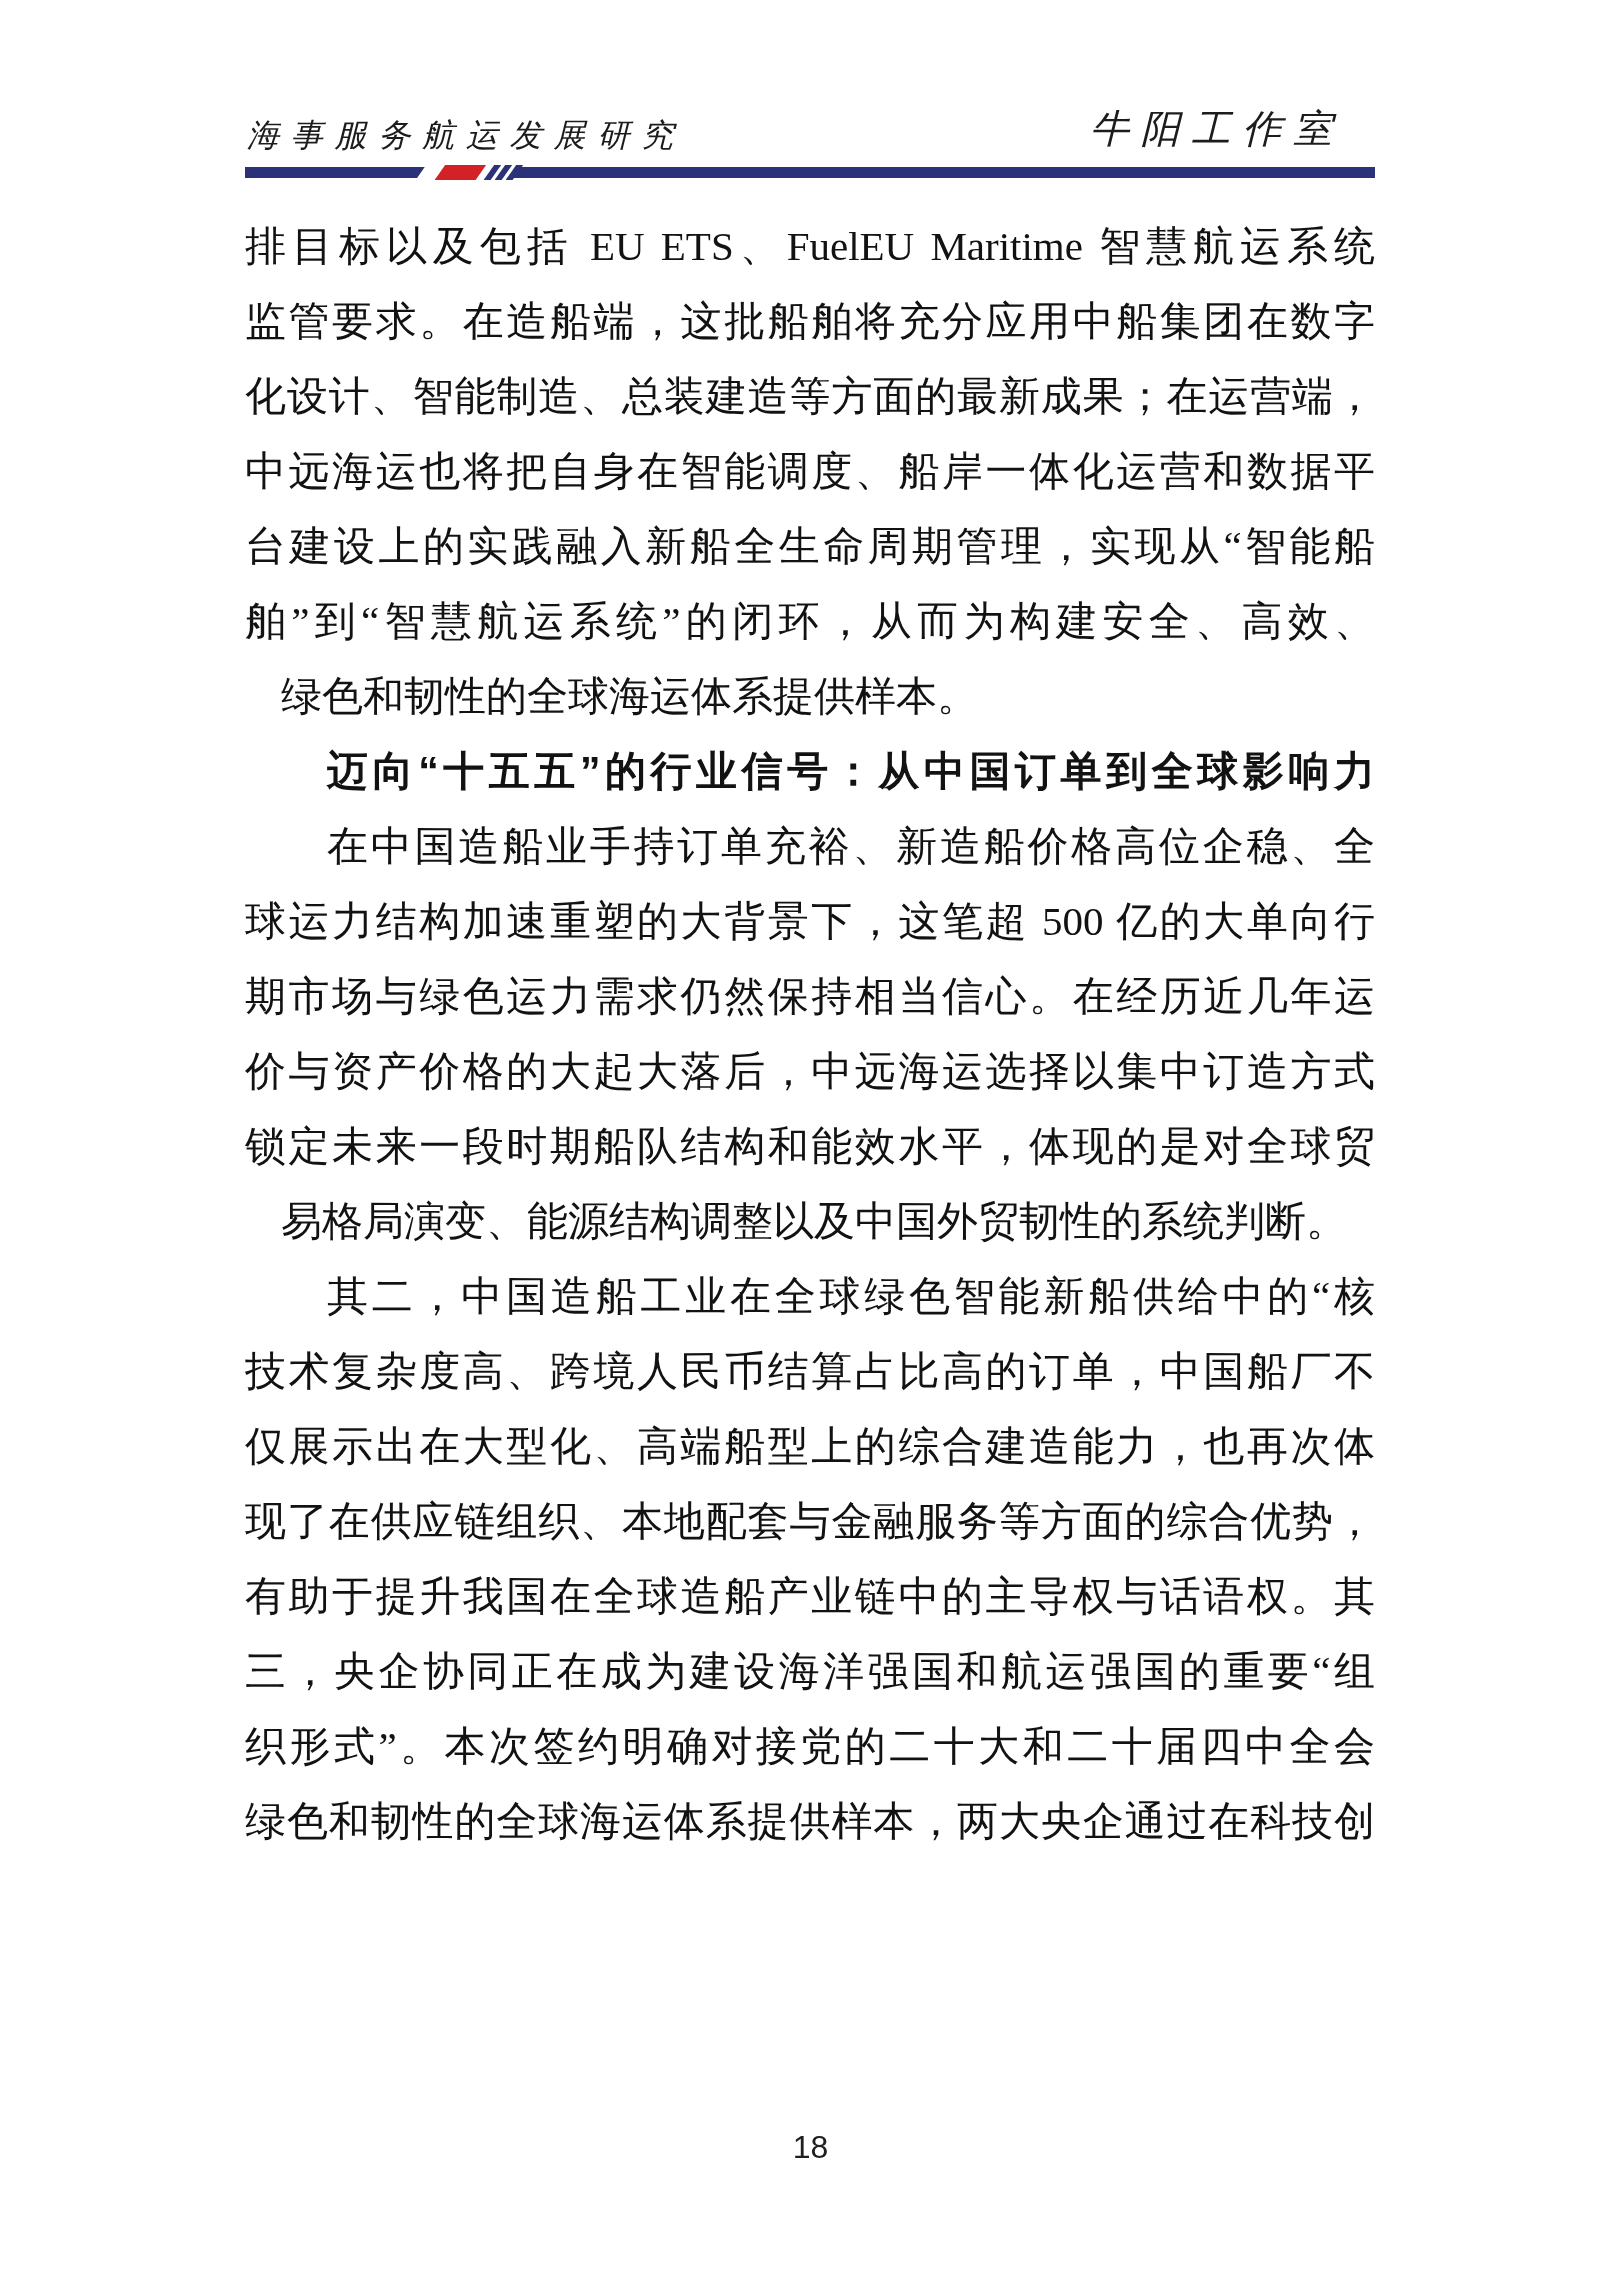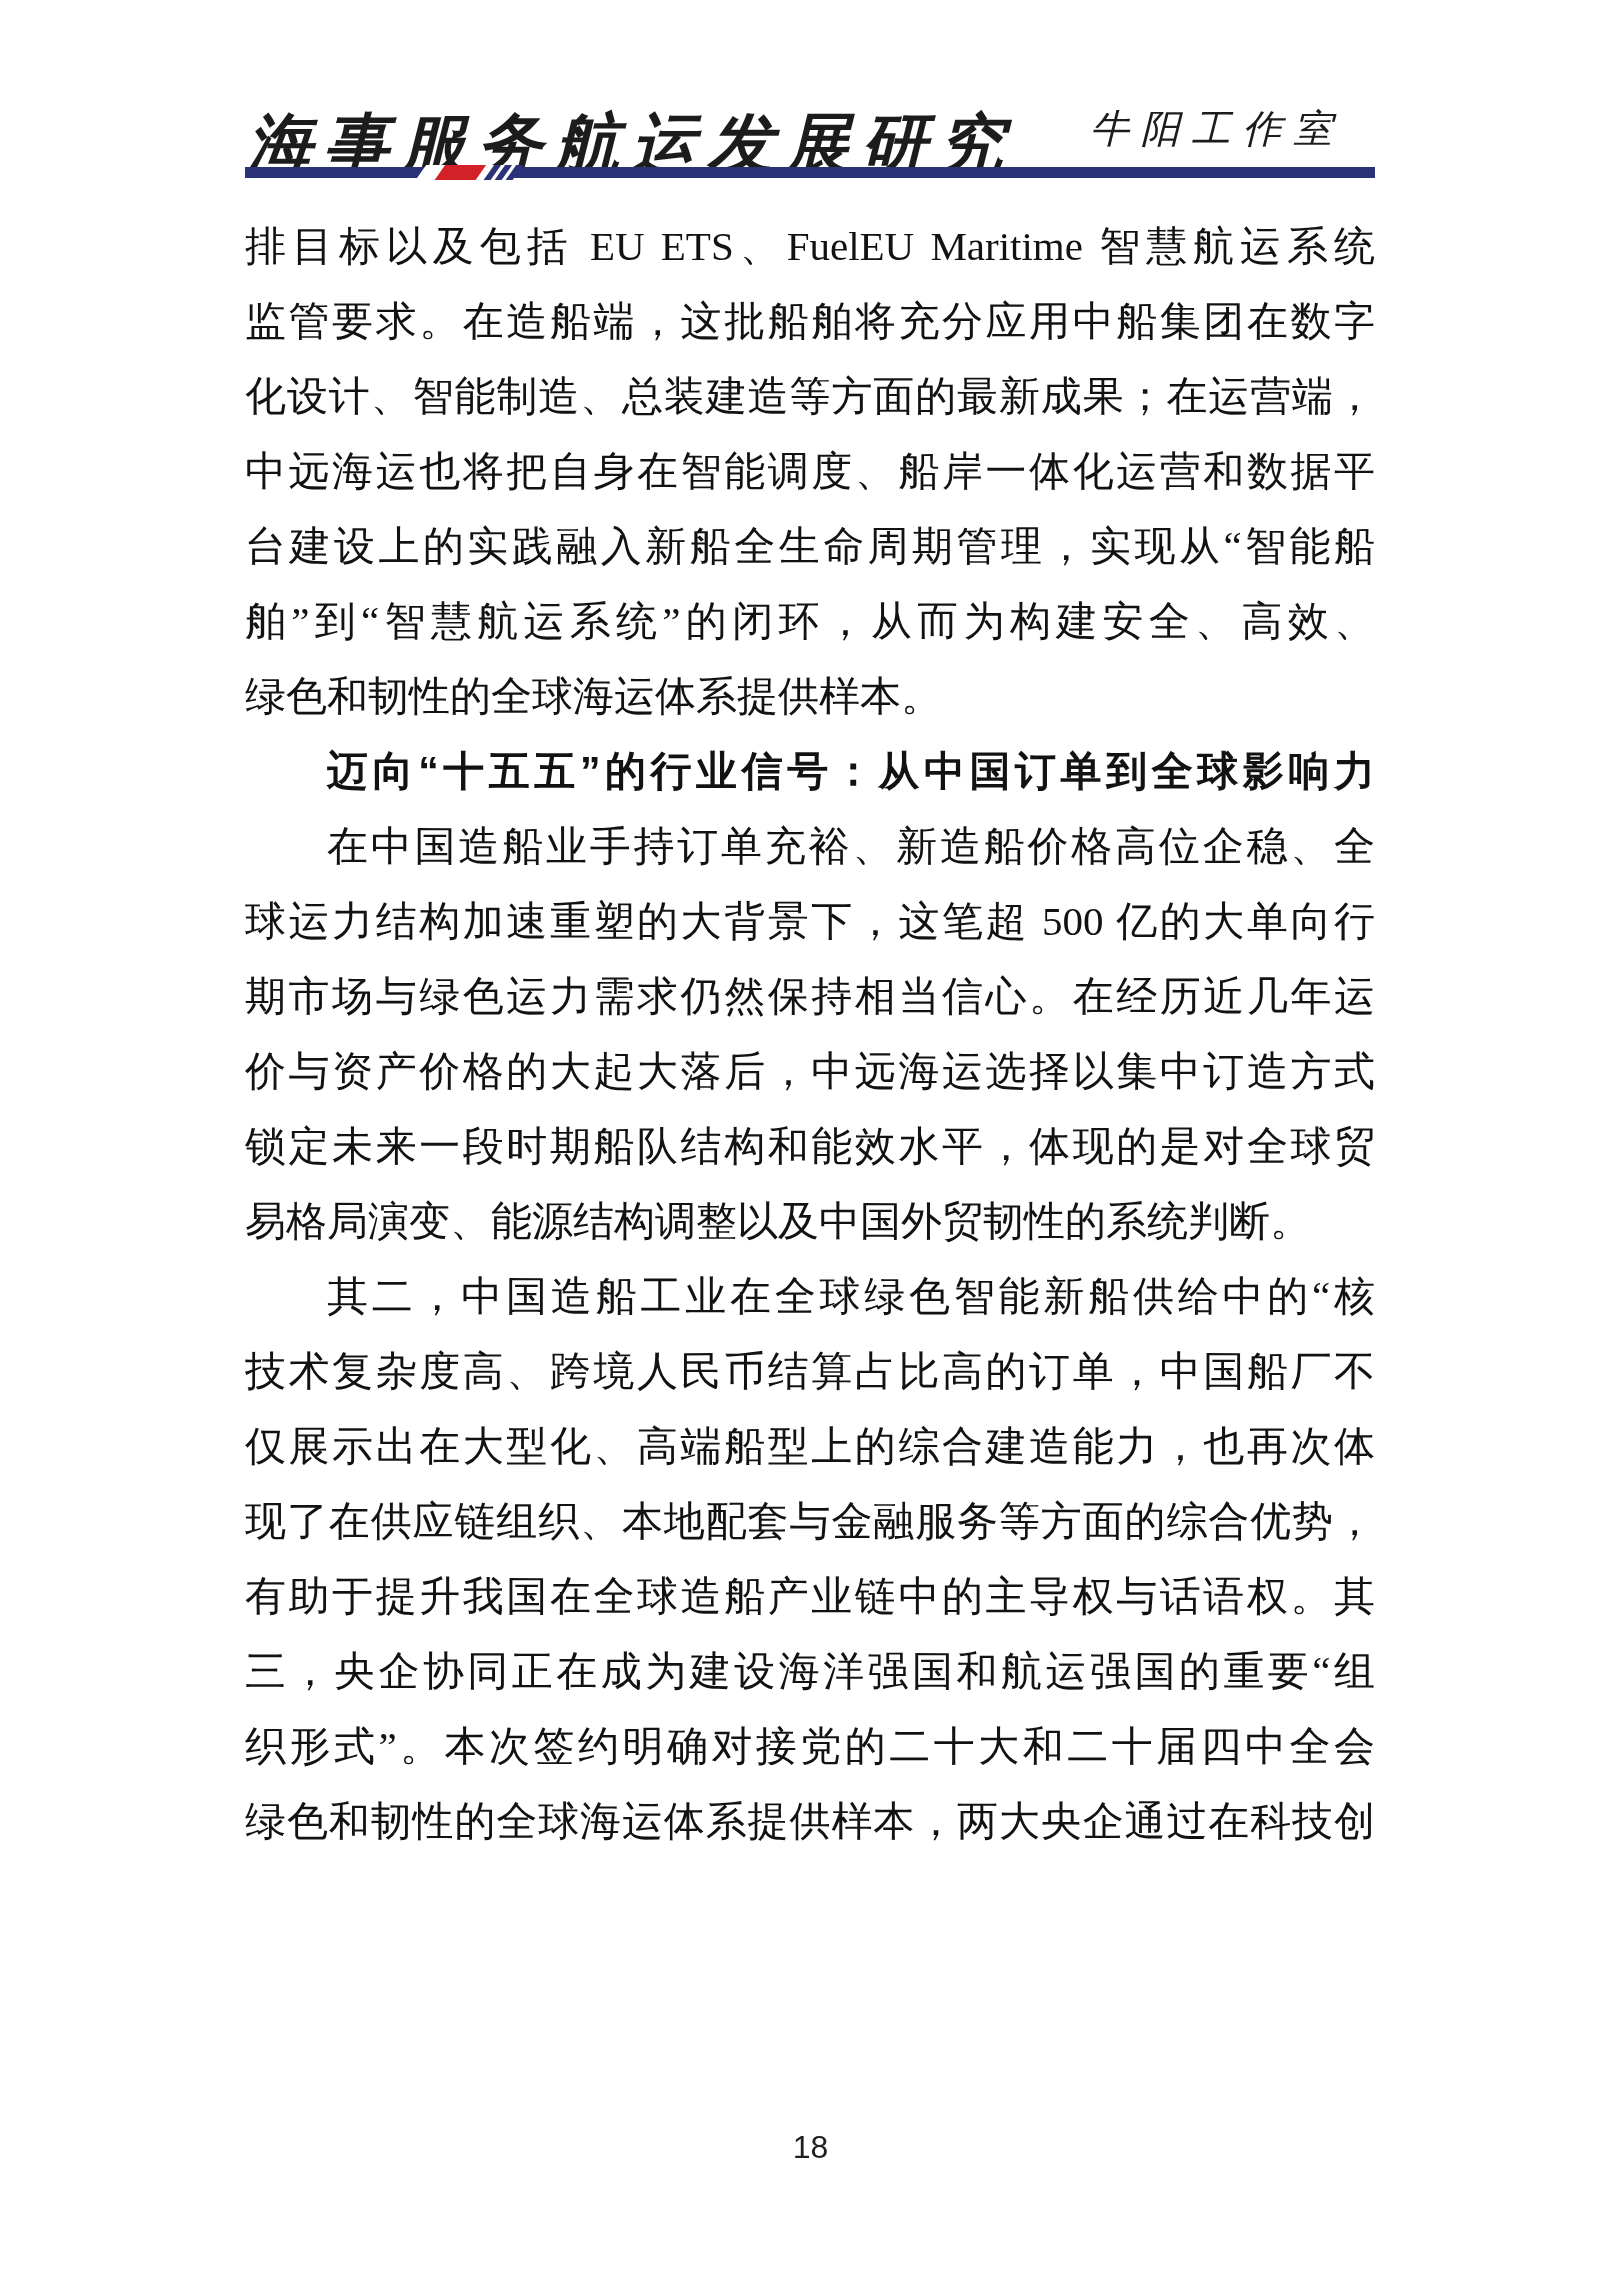--- a/index.html
+++ b/index.html
@@ -19,24 +19,23 @@
 
   
   .hdr-title {
     position: absolute;
     font-style: italic;
     color: #1c1c1c;
     white-space: nowrap;
   }
   #hdr-left {
     left: 247px;
-    top: 100px;
-    font-size: 65px;
+    top: 114px;
+    font-size: 32px;
     letter-spacing: 11.8px;
-    font-weight: bold;
   }
   #hdr-right {
     left: 1090px;
     top: 102px;
     font-size: 39px;
     letter-spacing: 11.8px;
   }
   #hdr-rule {
     position: absolute;
     left: 245px;
@@ -80,20 +79,21 @@
     height: 75px;
     line-height: 75px;
     font-size: 41px;
     text-align: justify;
     text-align-last: justify;
     color: #121212;
   }
   .line.left {
     text-align: left;
     text-align-last: left;
+    margin-left: 36px;
   }
   .line.indent {
     text-indent: 82px;
   }
   .line.heading {
     font-family: "Liberation Sans", "DejaVu Sans", sans-serif;
     font-weight: bold;
   }
 
   

